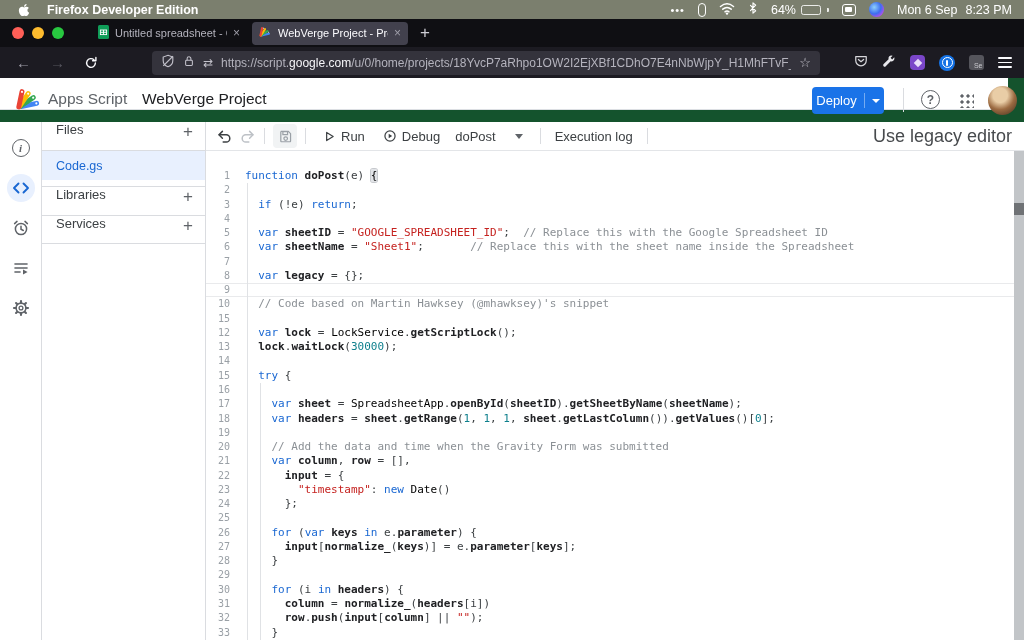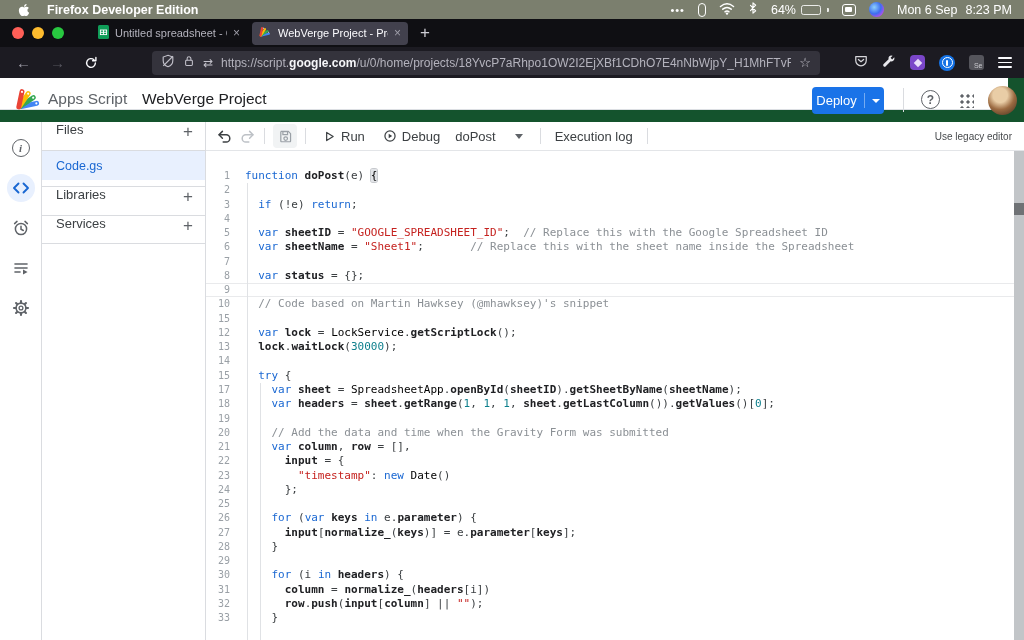--- a/index.html
+++ b/index.html
@@ -34,21 +34,21 @@
   .tab.active{background:#42414d;color:#fbfbfe}
   .tab-title{flex:1;white-space:nowrap;overflow:hidden}
   .tab-close{font-size:12px;color:#9f9ea9;flex-shrink:0}
   .newtab{color:#cfced6;font-size:17px;font-weight:300;margin-left:12px}
 
   
   .navbar{position:absolute;top:47px;left:0;right:0;height:31px;background:#1c1b22}
   .nav-btn{position:absolute;top:0;height:31px;display:flex;align-items:center;font-size:15px}
   .urlbar{position:absolute;left:152px;top:3.5px;width:668px;height:24px;background:#34333c;border-radius:4px;display:flex;align-items:center;padding:0 9px;gap:8px}
   .url-text{flex:1;font-size:12px;white-space:nowrap;overflow:hidden;color:#b4b3bd}
-  .url-text .domain{color:#f6f6f9;font-weight:700}
+  .url-text .domain{color:#f6f6f9;font-weight:400}
   .url-star{color:#c2c1ca;font-size:13px}
   .nav-right{position:absolute;right:12px;top:0;height:31px;display:flex;align-items:center;gap:14px}
   .ext-purple{width:15px;height:15px;border-radius:4px;background:#7a46c9;display:flex;align-items:center;justify-content:center}
   .ext-purple i{display:block;width:6px;height:6px;background:#e9ddfa;transform:rotate(45deg)}
   .ext-1pw{width:16px;height:16px;border-radius:50%;background:#1573e6;display:flex;align-items:center;justify-content:center;position:relative}
   .ext-1pw::before{content:"";position:absolute;inset:2.5px;border:1.3px solid #fff;border-radius:50%}
   .ext-1pw i{width:2.5px;height:6px;background:#fff;border-radius:2px;position:relative;z-index:1}
   .ext-se{width:15px;height:15px;border-radius:3px;background:#55555c;color:#c9c9ce;font-size:7px;display:flex;align-items:flex-end;justify-content:flex-end;padding:1.5px}
   .burger{display:flex;flex-direction:column;gap:3px}
   .burger i{display:block;width:14px;height:1.7px;background:#fbfbfe;border-radius:1px}
@@ -81,21 +81,21 @@
   .section{border-top:1px solid #dadce0}
   .section.last{border-bottom:1px solid #dadce0}
 
   .editor{position:absolute;left:206px;right:0;top:0;bottom:0}
   .ed-toolbar{height:29px;border-bottom:1px solid #e3e5e8;display:flex;align-items:center;padding:0 12px 0 10px;font-size:13px;color:#3c4043}
   .tb-sep{width:1px;height:16px;background:#dadce0;margin:0 8px}
   .tb-icon{display:flex;align-items:center}
   .save-box{width:24px;height:24px;background:#f1f3f4;border-radius:4px;display:flex;align-items:center;justify-content:center}
   .tb-group{display:flex;align-items:center;gap:5px;margin:0 9px}
   .fn-caret{width:0;height:0;border-left:4.5px solid transparent;border-right:4.5px solid transparent;border-top:5px solid #5f6368;margin-left:14px}
-  .legacy{margin-left:auto;font-size:10px;color:#474a4d}
+  .legacy{margin-left:auto;font-size:18px;color:#474a4d}
 
   .ed-body{position:absolute;top:29px;left:0;right:0;bottom:0;overflow:hidden}
   .ed-lines{position:absolute;inset:0;padding-top:18px}
   .crow{display:flex;height:14.27px;font:11px/14.27px "DejaVu Sans Mono",monospace;white-space:pre;position:relative}
   .crow.current{box-shadow:inset 0 1px 0 #e9eaec,inset 0 -1px 0 #e9eaec}
   .ln{width:30px;padding-right:6px;text-align:right;color:#9aa0a6;font-size:10px;flex-shrink:0}
   .lc{padding-left:9px}
   .tk-kw{color:#1967d2}
   .tk-id{color:#202124;font-weight:600}
   .tk-pl{color:#3c4043}
@@ -386,28 +386,29 @@
 
       <div class="ed-body">
         <div class="ed-lines">
             <div class="crow"><span class="ln">1</span><span class="lc"><span class="tk-kw">function</span><span class="tk-pl"> </span><span class="tk-id">doPost</span><span class="tk-pl">(e) </span><span class="tk-bk">{</span></span></div>
             <div class="crow"><span class="ln">2</span><span class="lc"></span></div>
             <div class="crow"><span class="ln">3</span><span class="lc"><span class="tk-pl">  </span><span class="tk-kw">if</span><span class="tk-pl"> (!e) </span><span class="tk-kw">return</span><span class="tk-pl">;</span></span></div>
             <div class="crow"><span class="ln">4</span><span class="lc"></span></div>
             <div class="crow"><span class="ln">5</span><span class="lc"><span class="tk-pl">  </span><span class="tk-kw">var</span><span class="tk-pl"> </span><span class="tk-id">sheetID</span><span class="tk-pl"> = </span><span class="tk-st">"GOOGLE_SPREADSHEET_ID"</span><span class="tk-pl">;  </span><span class="tk-cm">// Replace this with the Google Spreadsheet ID</span></span></div>
             <div class="crow"><span class="ln">6</span><span class="lc"><span class="tk-pl">  </span><span class="tk-kw">var</span><span class="tk-pl"> </span><span class="tk-id">sheetName</span><span class="tk-pl"> = </span><span class="tk-st">"Sheet1"</span><span class="tk-pl">;       </span><span class="tk-cm">// Replace this with the sheet name inside the Spreadsheet</span></span></div>
             <div class="crow"><span class="ln">7</span><span class="lc"></span></div>
-            <div class="crow"><span class="ln">8</span><span class="lc"><span class="tk-pl">  </span><span class="tk-kw">var</span><span class="tk-pl"> </span><span class="tk-id">status</span><span class="tk-pl"> = {};</span></span></div>
+            <div class="crow"><span class="ln">8</span><span class="lc"><span class="tk-pl">  </span><span class="tk-kw">var</span><span class="tk-pl"> </span><span class="tk-id">legacy</span><span class="tk-pl"> = {};</span></span></div>
             <div class="crow current"><span class="ln">9</span><span class="lc"><span class="caret"></span></span></div>
             <div class="crow"><span class="ln">10</span><span class="lc"><span class="tk-pl">  </span><span class="tk-cm">// Code based on Martin Hawksey (@mhawksey)'s snippet</span></span></div>
             <div class="crow"><span class="ln">15</span><span class="lc"></span></div>
             <div class="crow"><span class="ln">12</span><span class="lc"><span class="tk-pl">  </span><span class="tk-kw">var</span><span class="tk-pl"> </span><span class="tk-id">lock</span><span class="tk-pl"> = </span><span class="tk-cl">LockService</span><span class="tk-pl">.</span><span class="tk-id">getScriptLock</span><span class="tk-pl">();</span></span></div>
             <div class="crow"><span class="ln">13</span><span class="lc"><span class="tk-pl">  </span><span class="tk-id">lock</span><span class="tk-pl">.</span><span class="tk-id">waitLock</span><span class="tk-pl">(</span><span class="tk-nm">30000</span><span class="tk-pl">);</span></span></div>
             <div class="crow"><span class="ln">14</span><span class="lc"></span></div>
             <div class="crow"><span class="ln">15</span><span class="lc"><span class="tk-pl">  </span><span class="tk-kw">try</span><span class="tk-pl"> {</span></span></div>
+            <div class="crow"><span class="ln">16</span><span class="lc"></span></div>
             <div class="crow"><span class="ln">17</span><span class="lc"><span class="tk-pl">    </span><span class="tk-kw">var</span><span class="tk-pl"> </span><span class="tk-id">sheet</span><span class="tk-pl"> = </span><span class="tk-cl">SpreadsheetApp</span><span class="tk-pl">.</span><span class="tk-id">openById</span><span class="tk-pl">(</span><span class="tk-id">sheetID</span><span class="tk-pl">).</span><span class="tk-id">getSheetByName</span><span class="tk-pl">(</span><span class="tk-id">sheetName</span><span class="tk-pl">);</span></span></div>
             <div class="crow"><span class="ln">18</span><span class="lc"><span class="tk-pl">    </span><span class="tk-kw">var</span><span class="tk-pl"> </span><span class="tk-id">headers</span><span class="tk-pl"> = </span><span class="tk-id">sheet</span><span class="tk-pl">.</span><span class="tk-id">getRange</span><span class="tk-pl">(</span><span class="tk-nm">1</span><span class="tk-pl">, </span><span class="tk-nm">1</span><span class="tk-pl">, </span><span class="tk-nm">1</span><span class="tk-pl">, </span><span class="tk-id">sheet</span><span class="tk-pl">.</span><span class="tk-id">getLastColumn</span><span class="tk-pl">()).</span><span class="tk-id">getValues</span><span class="tk-pl">()[</span><span class="tk-nm">0</span><span class="tk-pl">];</span></span></div>
             <div class="crow"><span class="ln">19</span><span class="lc"></span></div>
             <div class="crow"><span class="ln">20</span><span class="lc"><span class="tk-pl">    </span><span class="tk-cm">// Add the data and time when the Gravity Form was submitted</span></span></div>
             <div class="crow"><span class="ln">21</span><span class="lc"><span class="tk-pl">    </span><span class="tk-kw">var</span><span class="tk-pl"> </span><span class="tk-id">column</span><span class="tk-pl">, </span><span class="tk-id">row</span><span class="tk-pl"> = [],</span></span></div>
             <div class="crow"><span class="ln">22</span><span class="lc"><span class="tk-pl">      </span><span class="tk-id">input</span><span class="tk-pl"> = {</span></span></div>
             <div class="crow"><span class="ln">23</span><span class="lc"><span class="tk-pl">        </span><span class="tk-st">"timestamp"</span><span class="tk-pl">: </span><span class="tk-kw">new</span><span class="tk-pl"> </span><span class="tk-cl">Date</span><span class="tk-pl">()</span></span></div>
             <div class="crow"><span class="ln">24</span><span class="lc"><span class="tk-pl">      };</span></span></div>
             <div class="crow"><span class="ln">25</span><span class="lc"></span></div>
             <div class="crow"><span class="ln">26</span><span class="lc"><span class="tk-pl">    </span><span class="tk-kw">for</span><span class="tk-pl"> (</span><span class="tk-kw">var</span><span class="tk-pl"> </span><span class="tk-id">keys</span><span class="tk-pl"> </span><span class="tk-kw">in</span><span class="tk-pl"> e.</span><span class="tk-id">parameter</span><span class="tk-pl">) {</span></span></div>

